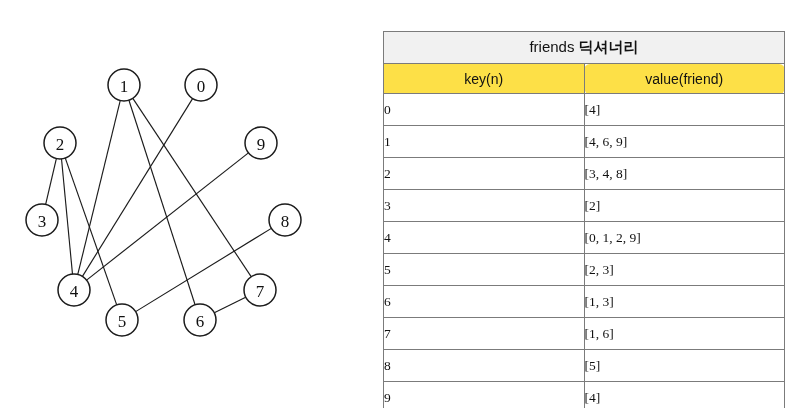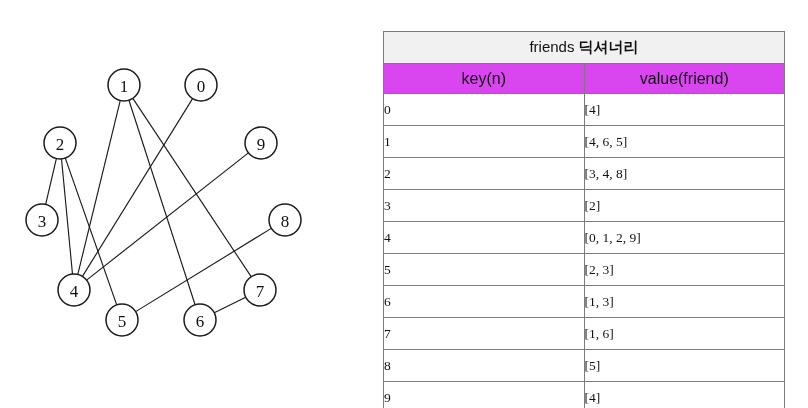--- a/index.html
+++ b/index.html
@@ -79,39 +79,39 @@
     font-size: 15px;
     color: #111111;
     font-family: "Liberation Sans", sans-serif;
     border-bottom: 2px solid #7b7b7b;
   }
   .title-row .title-text-ko {
     font-weight: bold;
   }
   .head-row td {
     height: 29px;
-    background: #d946ef;
+    background: #fde047;
     text-align: center;
-    font-size: 16px;
+    font-size: 14px;
     color: #111111;
     border-bottom: 1px solid #5e5e5e;
   }
   .data-row td {
     height: 31px;
     font-size: 13.5px;
     color: #111111;
     text-align: left;
     padding-left: 6px;
     background: #ffffff;
     font-family: "Liberation Serif", serif;
   }
   .data-row td.key-cell { width: 117px; }
   .data-row td.val-cell { width: 283px; }
   .head-row td.key-head { width: 117px; }
-  .head-row td.val-head { width: 283px; }
+  .head-row td.val-head { width: 283px; border-radius: 6px; }
   .thick-bottom td { border-bottom: 2px solid #6d6d6d; }
 </style>
 </head>
 <body>
 
 <div id="stage">
 
   <div id="graph-panel">
     <svg id="graph-svg" width="370" height="408" viewBox="0 0 370 408">
       <g id="edge-layer">
@@ -182,21 +182,21 @@
         <tr class="head-row">
           <td class="key-head">key(n)</td>
           <td class="val-head">value(friend)</td>
         </tr>
       <tr class="data-row">
             <td class="key-cell">0</td>
             <td class="val-cell">[4]</td>
           </tr>
           <tr class="data-row">
             <td class="key-cell">1</td>
-            <td class="val-cell">[4, 6, 5]</td>
+            <td class="val-cell">[4, 6, 9]</td>
           </tr>
           <tr class="data-row">
             <td class="key-cell">2</td>
             <td class="val-cell">[3, 4, 8]</td>
           </tr>
           <tr class="data-row">
             <td class="key-cell">3</td>
             <td class="val-cell">[2]</td>
           </tr>
           <tr class="data-row thick-bottom">

